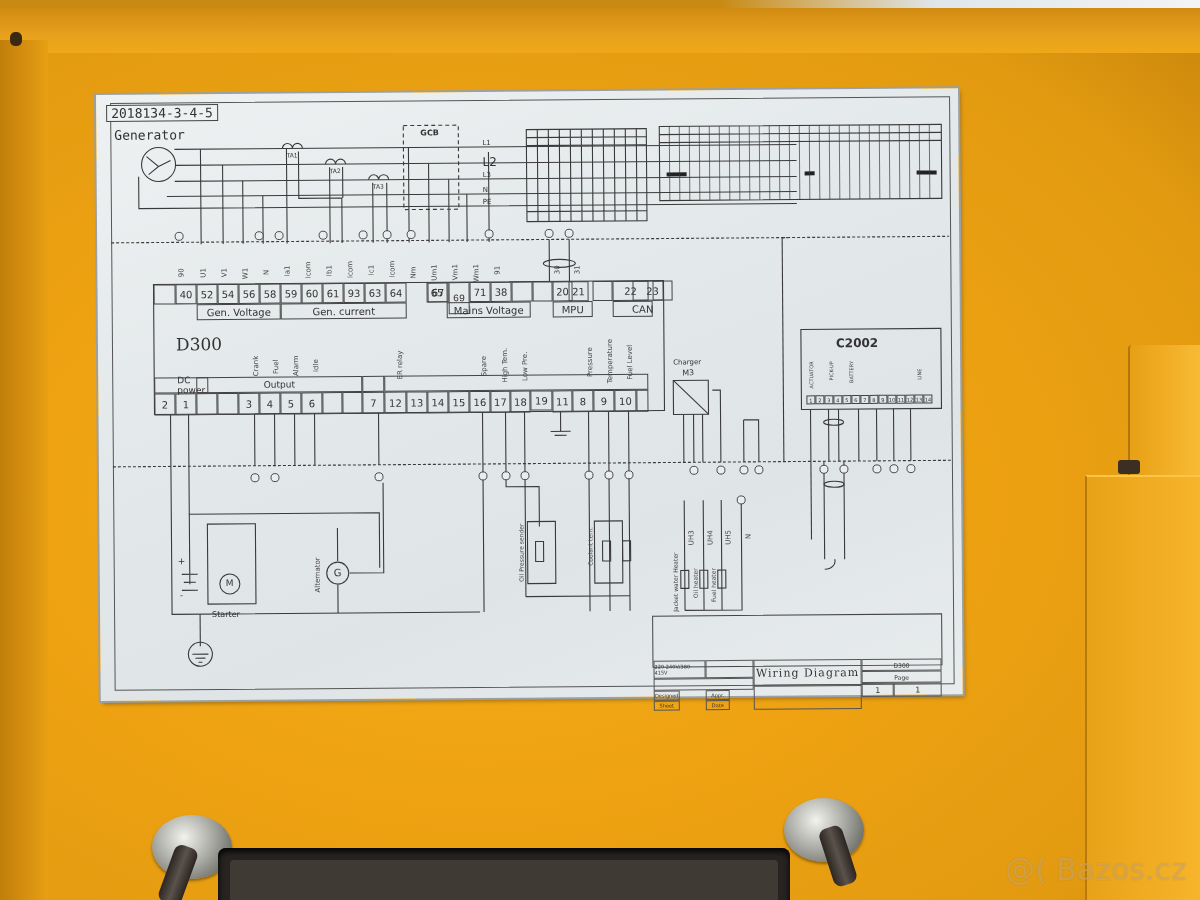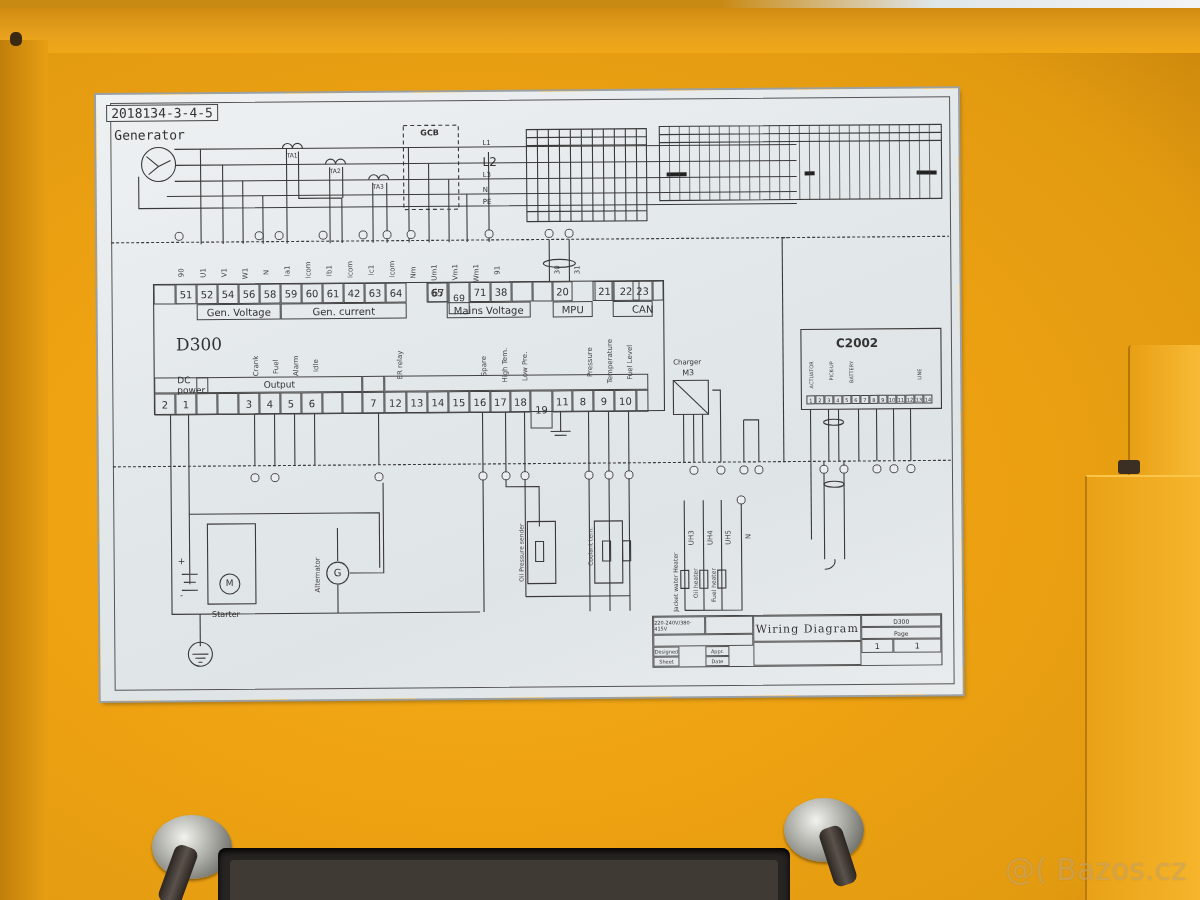--- a/index.html
+++ b/index.html
@@ -33,21 +33,21 @@
   .part-no{position:absolute;left:10px;top:10px;border:1.5px solid #444;padding:0 4px;
        font-family:"DejaVu Sans Mono",monospace;font-size:13px;color:#333;background:#eef1f2;}
   .gen-title{position:absolute;left:18px;top:33px;font-family:"DejaVu Sans Mono",monospace;font-size:13px;color:#333;}
   .module-name{position:absolute;font-family:"DejaVu Serif",serif;font-size:17px;color:#333;}
   .cell{position:absolute;border:1px solid #444;font-size:10px;color:#333;
        display:flex;align-items:center;justify-content:center;box-sizing:border-box;background:transparent;}
   .grp{position:absolute;border:1px solid #444;font-size:10px;color:#333;box-sizing:border-box;
        display:flex;align-items:center;justify-content:center;}
   .vlabel{position:absolute;font-size:7px;color:#444;writing-mode:vertical-rl;transform:rotate(180deg);white-space:nowrap;}
   .titleblock{position:absolute;left:552px;top:525px;width:288px;height:50px;border:1.5px solid #444;font-size:7px;color:#333;}
-  .tb-cell{position:absolute;border:1px solid #555;box-sizing:border-box;display:flex;align-items:center;justify-content:center;}
+  .tb-cell{position:absolute;border:1px solid #555;box-sizing:border-box;display:flex;align-items:center;justify-content:center;margin-top:44px;}
   .tb-title{font-family:"DejaVu Serif",serif;font-size:11px;letter-spacing:1px;}
 
   
   .bolt{position:absolute;width:80px;height:64px;border-radius:50%;
         background:radial-gradient(circle at 40% 35%,#f2f2ee,#a9aba4 45%,#6e6f69 80%);
         box-shadow:0 2px 3px rgba(0,0,0,.4);}
   .stud{position:absolute;width:24px;height:60px;border-radius:8px;
         background:linear-gradient(90deg,#2c2622,#5a524b 50%,#2b2420);}
   .cover{position:absolute;left:218px;top:848px;width:572px;height:60px;background:#262321;
          border-radius:8px 8px 0 0;box-shadow:inset 0 3px 6px #000;}
@@ -199,43 +199,43 @@
   <div style="position:absolute;left:386px;top:79px;font-size:7px;color:#333;">L3</div>
   <div style="position:absolute;left:386px;top:94px;font-size:7px;color:#333;">N</div>
   <div style="position:absolute;left:386px;top:106px;font-size:7px;color:#333;">PE</div>
   <div style="position:absolute;left:324px;top:36px;font-size:8px;color:#333;font-weight:bold;">GCB</div>
   <div style="position:absolute;left:190px;top:58px;font-size:6px;color:#333;">TA1</div>
   <div style="position:absolute;left:233px;top:74px;font-size:6px;color:#333;">TA2</div>
   <div style="position:absolute;left:276px;top:90px;font-size:6px;color:#333;">TA3</div>
 
   <div style="position:absolute;left:56px;top:190px;">
     <div class="cell" style="left:0;top:0;width:22px;height:20px;"></div>
-    <div class="cell" style="left:22px;top:0;width:21px;height:20px;">51</div>
+    <div class="cell" style="left:22px;top:0;width:21px;height:20px;">40</div>
     <div class="cell" style="left:43px;top:0;width:21px;height:20px;">52</div>
     <div class="cell" style="left:64px;top:0;width:21px;height:20px;">54</div>
     <div class="cell" style="left:85px;top:0;width:21px;height:20px;">56</div>
     <div class="cell" style="left:106px;top:0;width:21px;height:20px;">58</div>
     <div class="cell" style="left:127px;top:0;width:21px;height:20px;">59</div>
     <div class="cell" style="left:148px;top:0;width:21px;height:20px;">60</div>
     <div class="cell" style="left:169px;top:0;width:21px;height:20px;">61</div>
-    <div class="cell" style="left:190px;top:0;width:21px;height:20px;">42</div>
+    <div class="cell" style="left:190px;top:0;width:21px;height:20px;">93</div>
     <div class="cell" style="left:211px;top:0;width:21px;height:20px;">63</div>
     <div class="cell" style="left:232px;top:0;width:21px;height:20px;">64</div>
     <div class="cell" style="left:253px;top:0;width:21px;height:20px;margin-left:20px;">65</div>
     <div class="cell" style="left:274px;top:0;width:21px;height:20px;">67</div>
     <div class="cell" style="left:295px;top:0;width:21px;height:32px;font-family:Liberation Mono, monospace;">69</div>
     <div class="cell" style="left:316px;top:0;width:21px;height:20px;">71</div>
     <div class="cell" style="left:337px;top:0;width:21px;height:20px;">38</div>
     <div class="cell" style="left:358px;top:0;width:21px;height:20px;"></div>
     <div class="cell" style="left:379px;top:0;width:20px;height:20px;"></div>
     <div class="cell" style="left:399px;top:0;width:20px;height:20px;">20</div>
-    <div class="cell" style="left:441px;top:0;width:20px;height:20px;">21</div>
+    <div class="cell" style="left:415px;top:0;width:20px;height:20px;">21</div>
     <div class="cell" style="left:439px;top:0;width:20px;height:20px;"></div>
-    <div class="cell" style="left:459px;top:0;width:27px;height:20px;">22</div>
-    <div class="cell" style="left:479px;top:0;width:20px;height:20px;text-align:right;">23</div>
+    <div class="cell" style="left:459px;top:0;width:36px;height:20px;">22</div>
+    <div class="cell" style="left:479px;top:0;width:40px;height:20px;text-align:right;">23</div>
     <div class="cell" style="left:499px;top:0;width:11px;height:20px;"></div>
 
     <div class="grp" style="left:43px;top:20px;width:84px;height:16px;">Gen. Voltage</div>
     <div class="grp" style="left:127px;top:20px;width:126px;height:16px;">Gen. current</div>
     <div class="grp" style="left:253px;top:20px;width:84px;height:16px;margin-left:40px;">Mains Voltage</div>
     <div class="grp" style="left:399px;top:20px;width:40px;height:16px;">MPU</div>
     <div class="grp" style="left:459px;top:20px;width:40px;height:16px;padding-left:20px;">CAN</div>
   </div>
 
   <div>
@@ -289,21 +289,21 @@
     <div class="cell" style="left:168px;top:16px;width:20px;height:22px;"></div>
     <div class="cell" style="left:188px;top:16px;width:20px;height:22px;"></div>
     <div class="cell" style="left:208px;top:16px;width:22px;height:22px;">7</div>
     <div class="cell" style="left:230px;top:16px;width:22px;height:22px;">12</div>
     <div class="cell" style="left:252px;top:16px;width:21px;height:22px;">13</div>
     <div class="cell" style="left:273px;top:16px;width:21px;height:22px;">14</div>
     <div class="cell" style="left:294px;top:16px;width:21px;height:22px;">15</div>
     <div class="cell" style="left:315px;top:16px;width:21px;height:22px;">16</div>
     <div class="cell" style="left:336px;top:16px;width:20px;height:22px;">17</div>
     <div class="cell" style="left:356px;top:16px;width:20px;height:22px;">18</div>
-    <div class="cell" style="left:376px;top:16px;width:22px;height:38px;">19</div>
+    <div class="cell" style="left:376px;top:16px;width:22px;height:20px;">19</div>
     <div class="cell" style="left:398px;top:16px;width:20px;height:22px;">11</div>
     <div class="cell" style="left:418px;top:16px;width:21px;height:22px;">8</div>
     <div class="cell" style="left:439px;top:16px;width:21px;height:22px;">9</div>
     <div class="cell" style="left:460px;top:16px;width:22px;height:22px;">10</div>
     <div class="cell" style="left:482px;top:16px;width:12px;height:22px;"></div>
   </div>
 
   <div style="position:absolute;left:575px;top:268px;font-size:7px;color:#333;">Charger</div>
   <div style="position:absolute;left:584px;top:278px;font-size:8px;color:#333;">M3</div>
 

